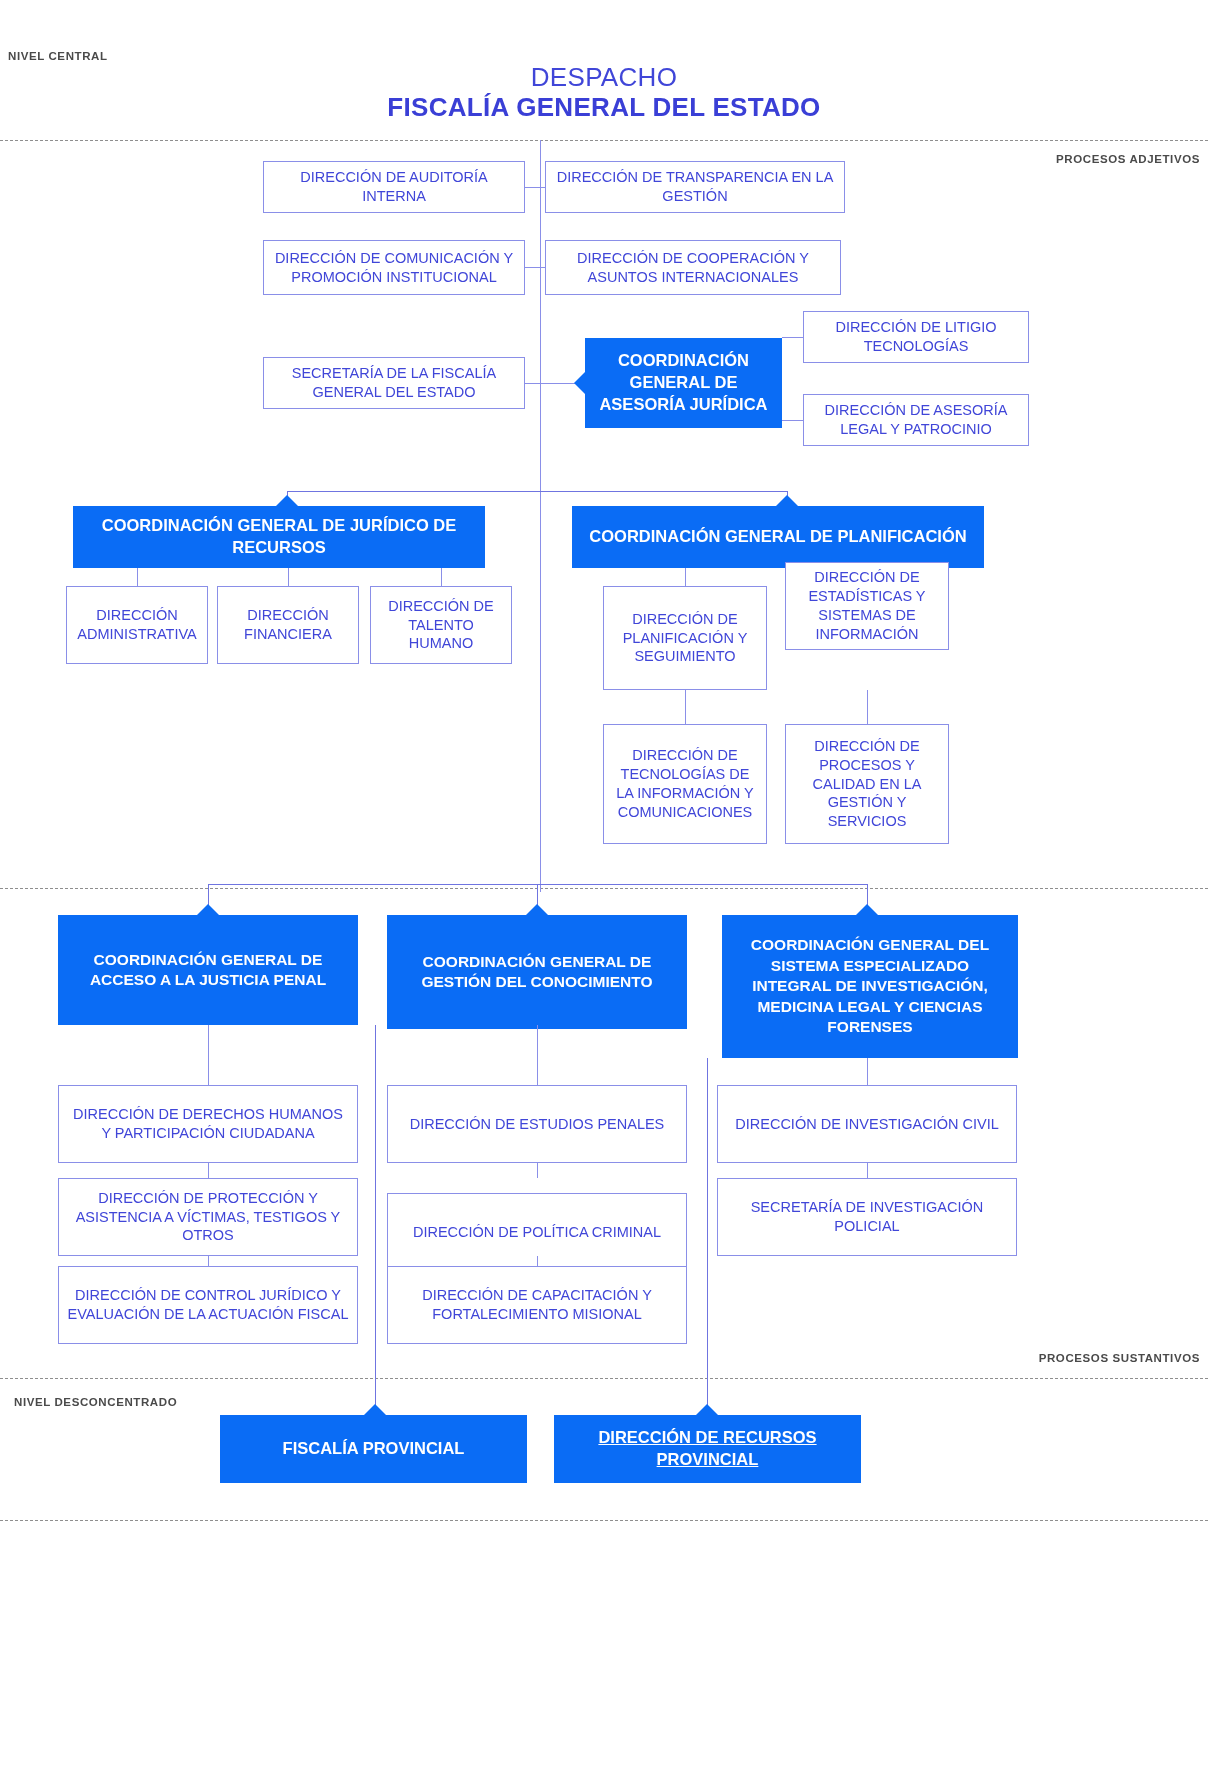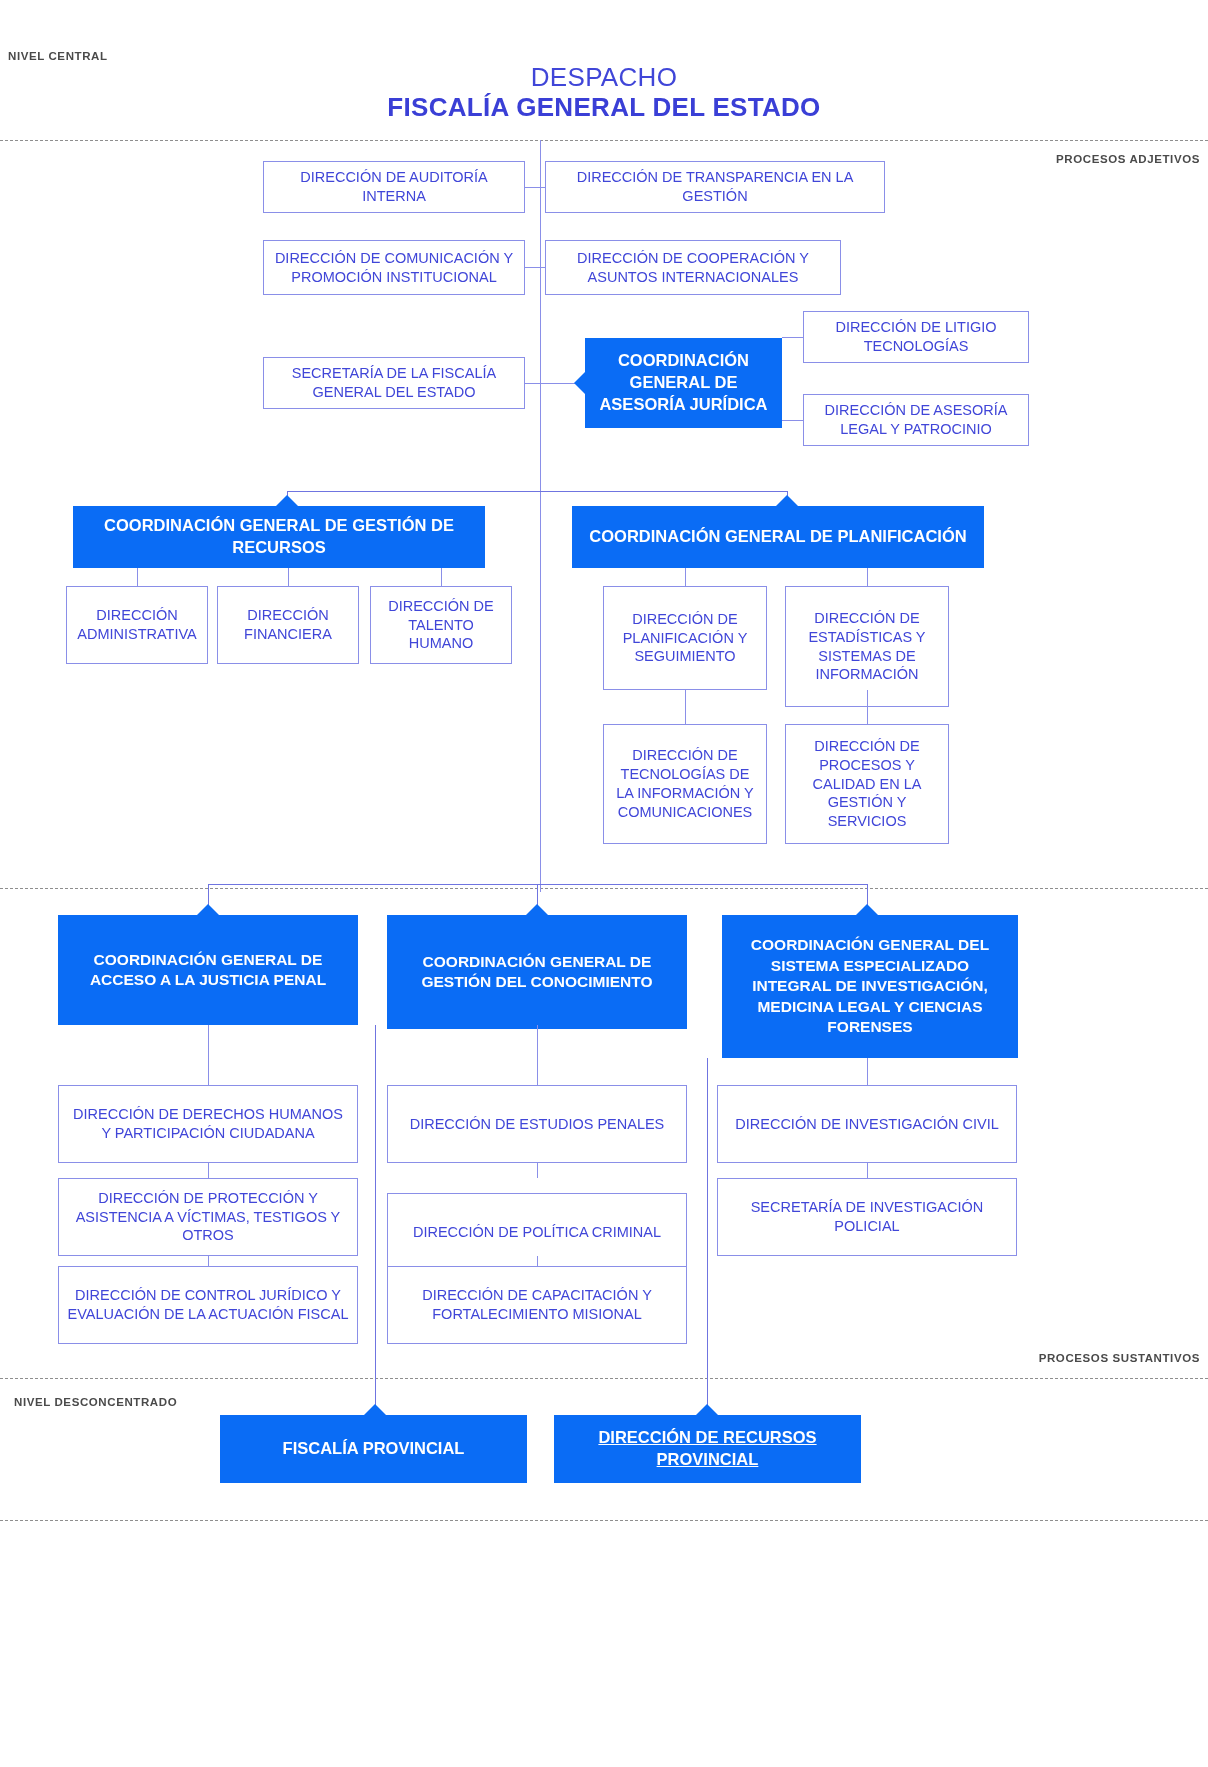--- a/index.html
+++ b/index.html
@@ -117,21 +117,21 @@
   <div class="sep" style="top:1378px;"></div>
   <div class="lbl" style="left:14px;top:1396px;">NIVEL DESCONCENTRADO</div>
   <div class="sep" style="top:1520px;"></div>
 
   <div class="title-sub" style="left:0;top:62px;width:1208px;">DESPACHO</div>
   <div class="title-main" style="left:0;top:92px;width:1208px;">FISCALÍA GENERAL DEL ESTADO</div>
 
   <div class="ln lnv" style="left:540px;top:140px;height:752px;"></div>
 
   <div class="box" style="left:263px;top:161px;width:262px;height:52px;">DIRECCIÓN DE AUDITORÍA INTERNA</div>
-  <div class="box" style="left:545px;top:161px;width:340px;height:52px;">DIRECCIÓN DE TRANSPARENCIA EN LA GESTIÓN</div>
+  <div class="box" style="left:545px;top:161px;width:300px;height:52px;">DIRECCIÓN DE TRANSPARENCIA EN LA GESTIÓN</div>
   <div class="ln lnh" style="left:525px;top:187px;width:20px;"></div>
 
   <div class="box" style="left:263px;top:240px;width:262px;height:55px;">DIRECCIÓN DE COMUNICACIÓN Y PROMOCIÓN INSTITUCIONAL</div>
   <div class="box" style="left:545px;top:240px;width:296px;height:55px;">DIRECCIÓN DE COOPERACIÓN Y ASUNTOS INTERNACIONALES</div>
   <div class="ln lnh" style="left:525px;top:267px;width:20px;"></div>
 
   <div class="box" style="left:263px;top:357px;width:262px;height:52px;">SECRETARÍA DE LA FISCALÍA GENERAL DEL ESTADO</div>
   <div class="ln lnh" style="left:525px;top:383px;width:58px;"></div>
 
   <div class="bbox" style="left:585px;top:338px;width:197px;height:90px;">COORDINACIÓN GENERAL DE ASESORÍA JURÍDICA</div>
@@ -139,39 +139,39 @@
 
   <div class="box" style="left:803px;top:311px;width:226px;height:52px;">DIRECCIÓN DE LITIGIO TECNOLOGÍAS</div>
   <div class="box" style="left:803px;top:394px;width:226px;height:52px;">DIRECCIÓN DE ASESORÍA LEGAL Y PATROCINIO</div>
   <div class="ln lnh" style="left:782px;top:337px;width:21px;"></div>
   <div class="ln lnh" style="left:782px;top:420px;width:21px;"></div>
 
   <div class="ln lnh ln-strong" style="left:287px;top:491px;width:500px;"></div>
   <div class="ln lnv ln-strong" style="left:287px;top:491px;height:15px;"></div>
   <div class="ln lnv ln-strong" style="left:787px;top:491px;height:15px;"></div>
 
-  <div class="bbox" style="left:73px;top:506px;width:412px;height:62px;">COORDINACIÓN GENERAL DE GESTIÓN DE RECURSOS</div>
+  <div class="bbox" style="left:73px;top:506px;width:412px;height:62px;">COORDINACIÓN GENERAL DE JURÍDICO DE RECURSOS</div>
   <div class="arrow-up" style="left:276px;top:495px;"></div>
 
   <div class="ln lnv" style="left:137px;top:568px;height:18px;"></div>
   <div class="ln lnv" style="left:288px;top:568px;height:18px;"></div>
   <div class="ln lnv" style="left:441px;top:568px;height:18px;"></div>
 
   <div class="box" style="left:66px;top:586px;width:142px;height:78px;">DIRECCIÓN ADMINISTRATIVA</div>
   <div class="box" style="left:217px;top:586px;width:142px;height:78px;">DIRECCIÓN FINANCIERA</div>
   <div class="box" style="left:370px;top:586px;width:142px;height:78px;">DIRECCIÓN DE TALENTO HUMANO</div>
 
   <div class="bbox" style="left:572px;top:506px;width:412px;height:62px;">COORDINACIÓN GENERAL DE PLANIFICACIÓN</div>
   <div class="arrow-up" style="left:776px;top:495px;"></div>
 
   <div class="ln lnv" style="left:685px;top:568px;height:18px;"></div>
   <div class="ln lnv" style="left:867px;top:568px;height:18px;"></div>
 
   <div class="box" style="left:603px;top:586px;width:164px;height:104px;">DIRECCIÓN DE PLANIFICACIÓN Y SEGUIMIENTO</div>
-  <div class="box" style="left:785px;top:586px;width:164px;height:121px;">DIRECCIÓN DE ESTADÍSTICAS Y SISTEMAS DE INFORMACIÓN</div>
+  <div class="box" style="left:785px;top:562px;width:164px;height:88px;">DIRECCIÓN DE ESTADÍSTICAS Y SISTEMAS DE INFORMACIÓN</div>
 
   <div class="ln lnv" style="left:685px;top:690px;height:40px;"></div>
   <div class="ln lnv" style="left:867px;top:690px;height:40px;"></div>
 
   <div class="box" style="left:603px;top:724px;width:164px;height:120px;">DIRECCIÓN DE TECNOLOGÍAS DE LA INFORMACIÓN Y COMUNICACIONES</div>
   <div class="box" style="left:785px;top:724px;width:164px;height:120px;">DIRECCIÓN DE PROCESOS Y CALIDAD EN LA GESTIÓN Y SERVICIOS</div>
 
   <div class="ln lnh ln-strong" style="left:208px;top:884px;width:660px;"></div>
   <div class="ln lnv ln-strong" style="left:208px;top:884px;height:24px;"></div>
   <div class="ln lnv ln-strong" style="left:537px;top:884px;height:24px;"></div>

